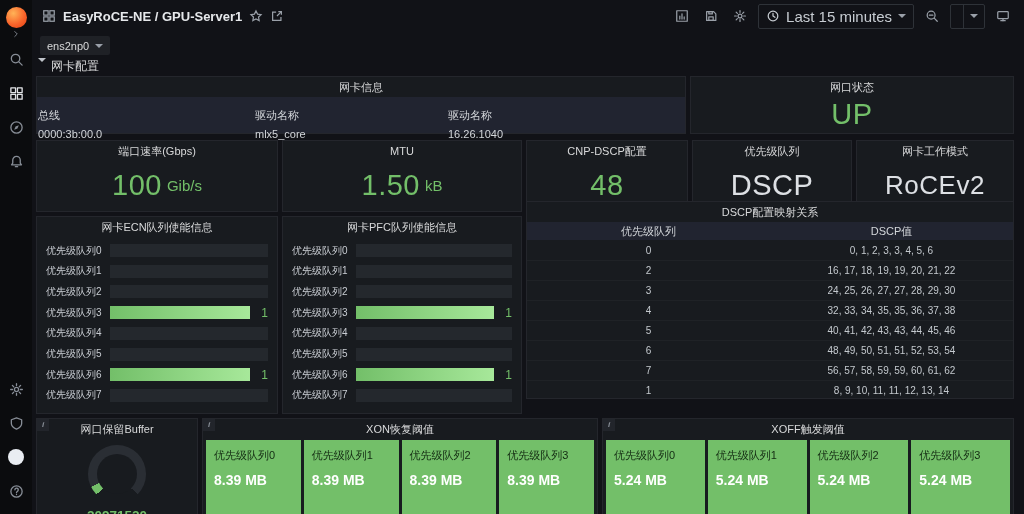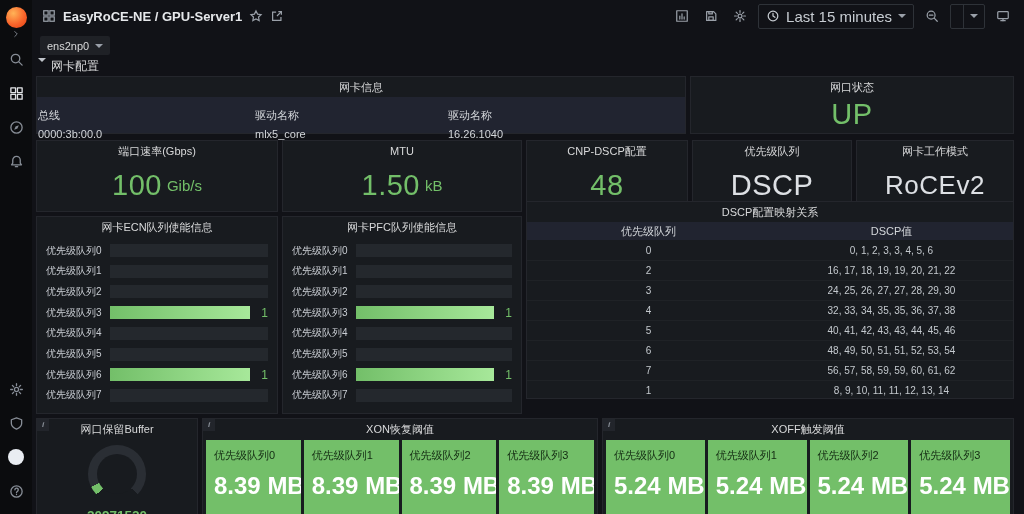--- a/index.html
+++ b/index.html
@@ -93,21 +93,21 @@
   .gauge-wrap{position:absolute;left:0;right:0;top:26px;display:flex;flex-direction:column;align-items:center}
   .gauge{width:58px;height:58px;border-radius:50%;position:relative;
     background:conic-gradient(from 225deg,#73bf69 0deg 18deg,#2a2e34 18deg 270deg,transparent 270deg 360deg)}
   .gauge::after{content:"";position:absolute;inset:9px;border-radius:50%;background:#181b1f}
   .gauge-value{margin-top:5px;font-size:13.5px;font-weight:700;color:#73bf69}
 
   
   .tiles{position:absolute;left:3px;right:3px;top:21px;bottom:3px;display:flex;gap:3px}
   .tile{flex:1;background:#73bf69;padding:8px 8px;display:flex;flex-direction:column;overflow:hidden}
   .tile-label{font-size:11px;color:#132b12;font-weight:500;white-space:nowrap}
-  .tile-value{font-size:24px;font-weight:700;color:#ffffff;margin-top:9px;white-space:nowrap}
+  .tile-value{font-size:14px;font-weight:700;color:#ffffff;margin-top:9px;white-space:nowrap}
 </style>
 </head>
 <body>
 
 <div id="app">
 
   <div class="sidebar">
     <div class="side-icon" style="margin:0">
         <span class="logo"></span>
       </div>

